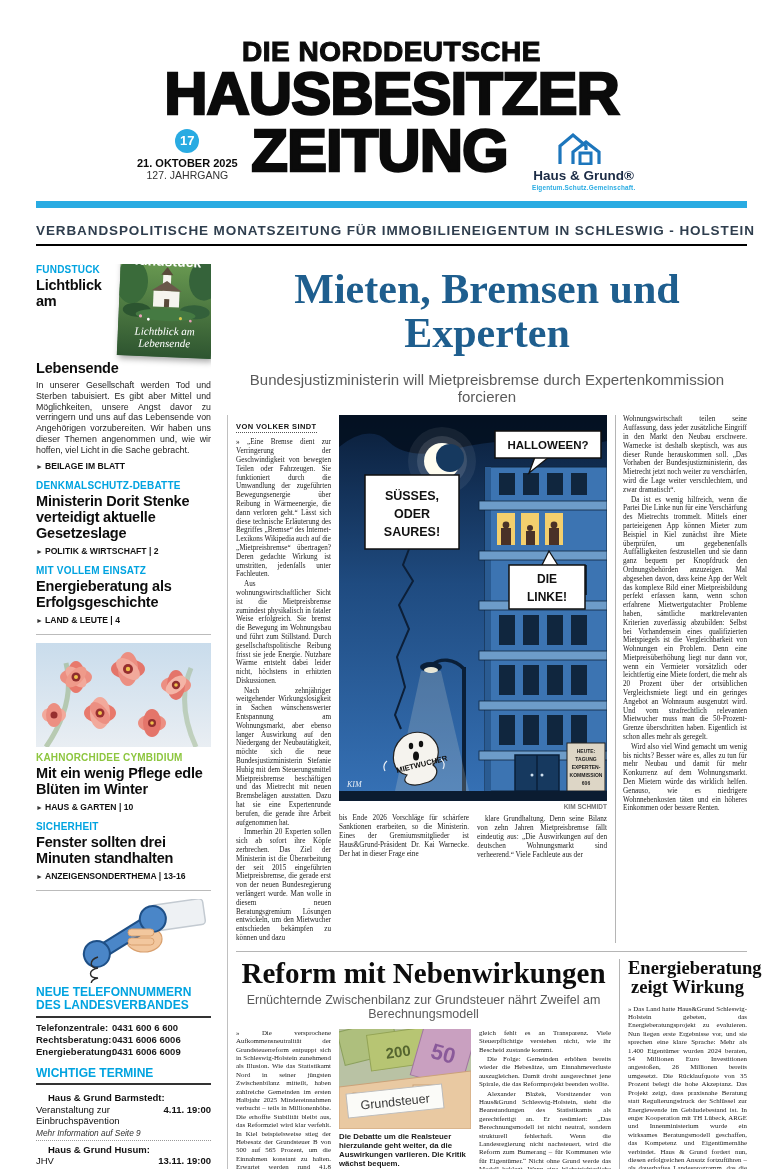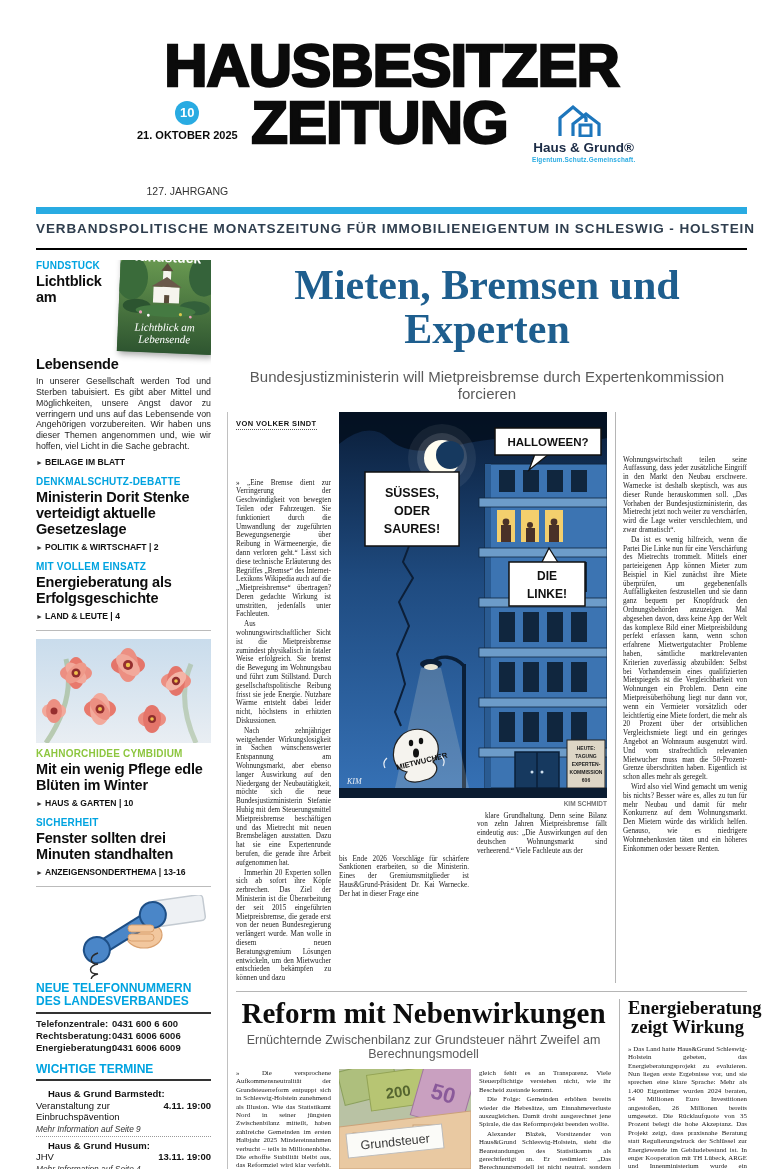--- a/index.html
+++ b/index.html
@@ -11,26 +11,26 @@
   .masthead { text-align:center; padding-top:38px; }
   .mast-topline { font-size:28px; font-weight:bold; letter-spacing:.5px; color:#0b0b0b;
                   -webkit-text-stroke:1.1px #0b0b0b; line-height:1; }
   .mast-big { font-size:60px; font-weight:bold; letter-spacing:-1px; color:#0b0b0b;
               -webkit-text-stroke:2.4px #0b0b0b; line-height:.92; }
   .mast-row { display:flex; justify-content:center; align-items:flex-start; gap:12px; margin-top:2px; }
   .issue-block { width:104px; text-align:center; padding-top:6px; }
   .issue-badge { width:24px; height:24px; border-radius:50%; background:#29abe2; color:#fff;
                  font-size:13px; font-weight:bold; line-height:24px; margin:0 auto 4px; }
   .issue-date { font-size:11px; font-weight:bold; color:#0b0b0b; white-space:nowrap; }
-  .issue-vol { font-size:10.5px; color:#333;margin-top:44px; }
+  .issue-vol { font-size:10.5px; color:#333; }
   .logo-block { width:128px; text-align:center; padding-top:8px; }
   .logo-name { font-size:13.5px; font-weight:bold; color:#1b2b45; line-height:1.1; }
   .logo-tag { font-size:6.4px; font-weight:bold; color:#29abe2; letter-spacing:.2px; }
   .cyan-bar { height:7px; background:#29abe2; margin:10px 36px 0; }
-  .subtitle-row { margin:0 36px; padding:5px 0 11px; border-bottom:2px solid #000; }
+  .subtitle-row { margin:8px 36px; padding:5px 0 5px; border-bottom:2px solid #000; }
   .subtitle-row span { font-size:13.5px; font-weight:bold; letter-spacing:.9px; color:#2f3e4e; white-space:nowrap; }
 
   
   .content { display:grid; grid-template-columns:175px 1fr; column-gap:16px; padding:10px 36px 0; }
 
   
   .sb-section { margin-bottom:9px; overflow:hidden; }
   .kicker { color:#00a3e0; font-weight:bold; font-size:10px; letter-spacing:.2px; margin-bottom:2px; }
   .kicker.green { color:#8dc63f; }
   .t-title { font-size:14.5px; line-height:16px; font-weight:bold; color:#0d0d0d; margin-bottom:4px; letter-spacing:-.2px; }
@@ -53,21 +53,21 @@
   .term-date { font-size:9.5px; font-weight:bold; white-space:nowrap; }
   .term-note { font-size:8.3px; font-style:italic; color:#333; margin-top:1px; }
 
   
   .lead-headline { font-family:"Liberation Serif", serif; font-weight:bold; color:#1e5e8e;
                    font-size:42px; line-height:1.04; text-align:center; max-width:430px; margin:4px auto 16px; }
   .lead-subhead { font-size:15px; color:#5b5b5b; text-align:center; margin:7px 0 10px; }
   .ruled { border-left:1px solid #c0c0c0; padding-left:8px; }
   .art-grid { display:grid; grid-template-columns:95px 268px 1fr; column-gap:8px; }
   .art p { font-family:"Liberation Serif", serif; font-size:7.2px; line-height:8.8px;
-           text-align:justify; hyphens:auto; color:#1a1a1a;margin-top:44px; }
+           text-align:justify; hyphens:auto; color:#1a1a1a; }
   .art p + p { text-indent:8px; margin-top:1px; }
   .byline { display:inline-block; font-size:7.5px; font-weight:bold; letter-spacing:.4px;
             border-bottom:1px dotted #555; padding-bottom:1px; margin-bottom:5px;
             font-family:"Liberation Sans", sans-serif; }
   .cartoon-svg { width:100%; display:block; }
   .cartoon-credit { font-size:6.5px; font-weight:bold; color:#777; text-align:right; margin:2px 0 4px; }
   .sub2cols { display:grid; grid-template-columns:1fr 1fr; column-gap:8px; }
   .col4 { border-left:1px solid #b5b5b5; padding-left:7px; }
 
   
@@ -87,24 +87,25 @@
   .energie { border-left:1px solid #b5b5b5; padding-left:8px; }
   .energie-headline { font-family:"Liberation Serif", serif; font-weight:bold; color:#0d0d0d;
                       font-size:18.5px; line-height:1.05; text-align:center; margin-bottom:7px; }
 </style>
 </head>
 <body>
 
 <div class="page">
 
   <header class="masthead">
+    <div class="mast-topline">DIE NORDDEUTSCHE</div>
     <div class="mast-big">HAUSBESITZER</div>
     <div class="mast-row">
       <div class="issue-block">
-        <div class="issue-badge">10</div>
+        <div class="issue-badge">17</div>
         <div class="issue-date">21. OKTOBER 2025</div>
         <div class="issue-vol">127. JAHRGANG</div>
       </div>
       <div class="mast-big">ZEITUNG</div>
       <div class="logo-block">
         <svg width="58" height="34" viewBox="0 0 58 34">
           <polyline points="5,33 5,15 18,4 31,15 31,19" fill="none" stroke="#1d76bc" stroke-width="3.2"></polyline>
           <polyline points="18,33 18,21 31,11 44,21 44,33" fill="none" stroke="#1d76bc" stroke-width="3.2"></polyline>
           <rect x="25" y="22" width="11" height="11" fill="none" stroke="#1d76bc" stroke-width="3"></rect>
         </svg>

